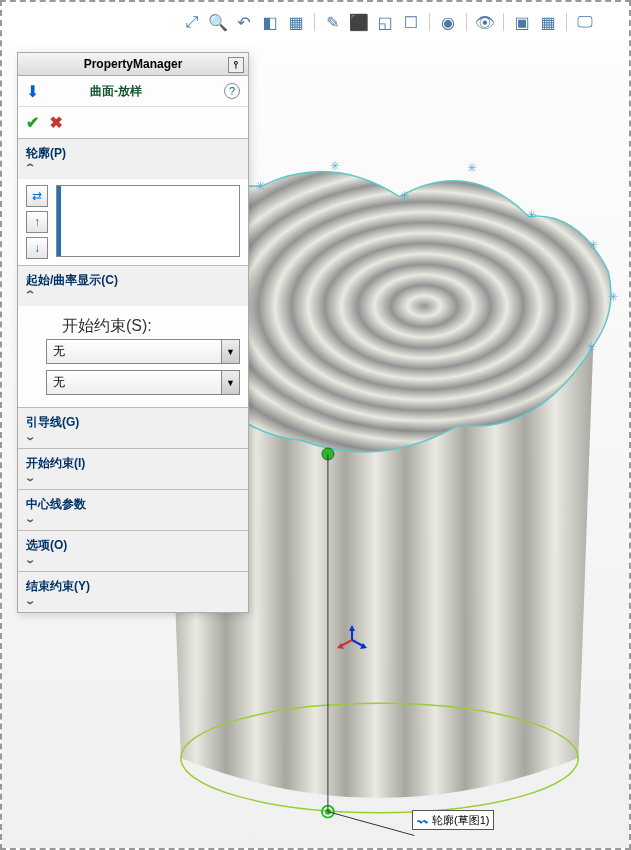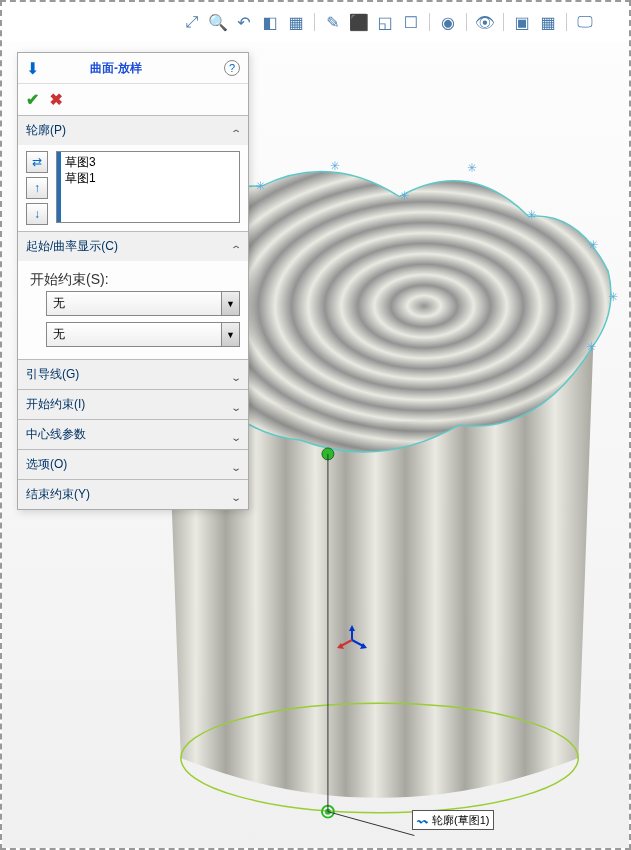--- a/index.html
+++ b/index.html
@@ -96,21 +96,21 @@
     }
     .feature-icon {
       width: 18px;
       height: 18px;
       margin-right: 6px;
       color: #0066cc;
       font-size: 16px;
     }
     .feature-title {
       font-weight: bold;
-      color: #1d4ed8;
+      color: #14532d;
       flex: 1;
       padding-left: 40px;
     }
     .help-icon {
       width: 16px;
       height: 16px;
       border: 1px solid #888;
       border-radius: 50%;
       color: #0066cc;
       font-size: 11px;
@@ -125,27 +125,28 @@
       border-bottom: 1px solid #bbb;
       background: #fdfdfd;
     }
     .ok-icon { color: #2a9d2a; font-size: 16px; font-weight: bold; }
     .cancel-icon { color: #cc3333; font-size: 16px; font-weight: bold; }
     .section {
       border-bottom: 1px solid #bbb;
     }
     .section-header {
       padding: 6px 8px;
-      font-weight: normal;
+      font-weight: bold;
       color: #003366;
       display: flex;
       justify-content: space-between;
-      align-items: flex-end;
+      align-items: flex-start;
       cursor: pointer;
       background: #f0f0f0;
+      flex-direction: column;
     }
     .chevron {
       font-size: 10px;
       color: #555;
       transform: scaleX(1.4);
     }
     .section-body {
       padding: 6px 8px;
       background: #fdfdfd;
     }
@@ -182,23 +183,23 @@
     .profiles-list-bar {
       width: 4px;
       background: #2a6db0;
     }
     .profiles-list-items {
       padding: 2px 4px;
       font-size: 12px;
       line-height: 16px;
     }
     .label-row {
-      font-size: 14px;
+      font-size: 16px;
       color: #333;
-      margin: 4px 0 2px 4px;
+      margin: 4px 0 2px 36px;
     }
     .dropdown {
       display: flex;
       margin-left: 20px;
       margin-bottom: 6px;
     }
     .dropdown-field {
       flex: 1;
       border: 1px solid #888;
       background: linear-gradient(180deg, #fff, #eee);
@@ -346,20 +347,24 @@
       </svg>
     </div>
     
     <div class="callout">
       <span class="callout-icon">〰</span>
       <span>轮廓(草图1)</span>
     </div>
   </div>
 
   <div class="panel">
+    <div class="panel-header">
+      <span>PropertyManager</span>
+      <div class="panel-header-pin">⫯</div>
+    </div>
 
     <div class="feature-row">
       <span class="feature-icon">⬇</span>
       <span class="feature-title">曲面-放样</span>
       <span class="help-icon">?</span>
     </div>
 
     <div class="confirm-row">
       <span class="ok-icon">✔</span>
       <span class="cancel-icon">✖</span>
@@ -371,24 +376,20 @@
         <span class="chevron">⌃</span>
       </div>
       <div class="section-body profiles-body">
         <div class="profiles-buttons">
           <div class="small-btn">⇄</div>
           <div class="small-btn">↑</div>
           <div class="small-btn">↓</div>
         </div>
         <div class="profiles-list">
           <div class="profiles-list-bar"></div>
-          <div class="profiles-list-items">
-            <div>草图3</div>
-            <div>草图1</div>
-          </div>
         </div>
       </div>
     </div>
 
     <div class="section">
       <div class="section-header">
         <span>起始/曲率显示(C)</span>
         <span class="chevron">⌃</span>
       </div>
       <div class="section-body">

